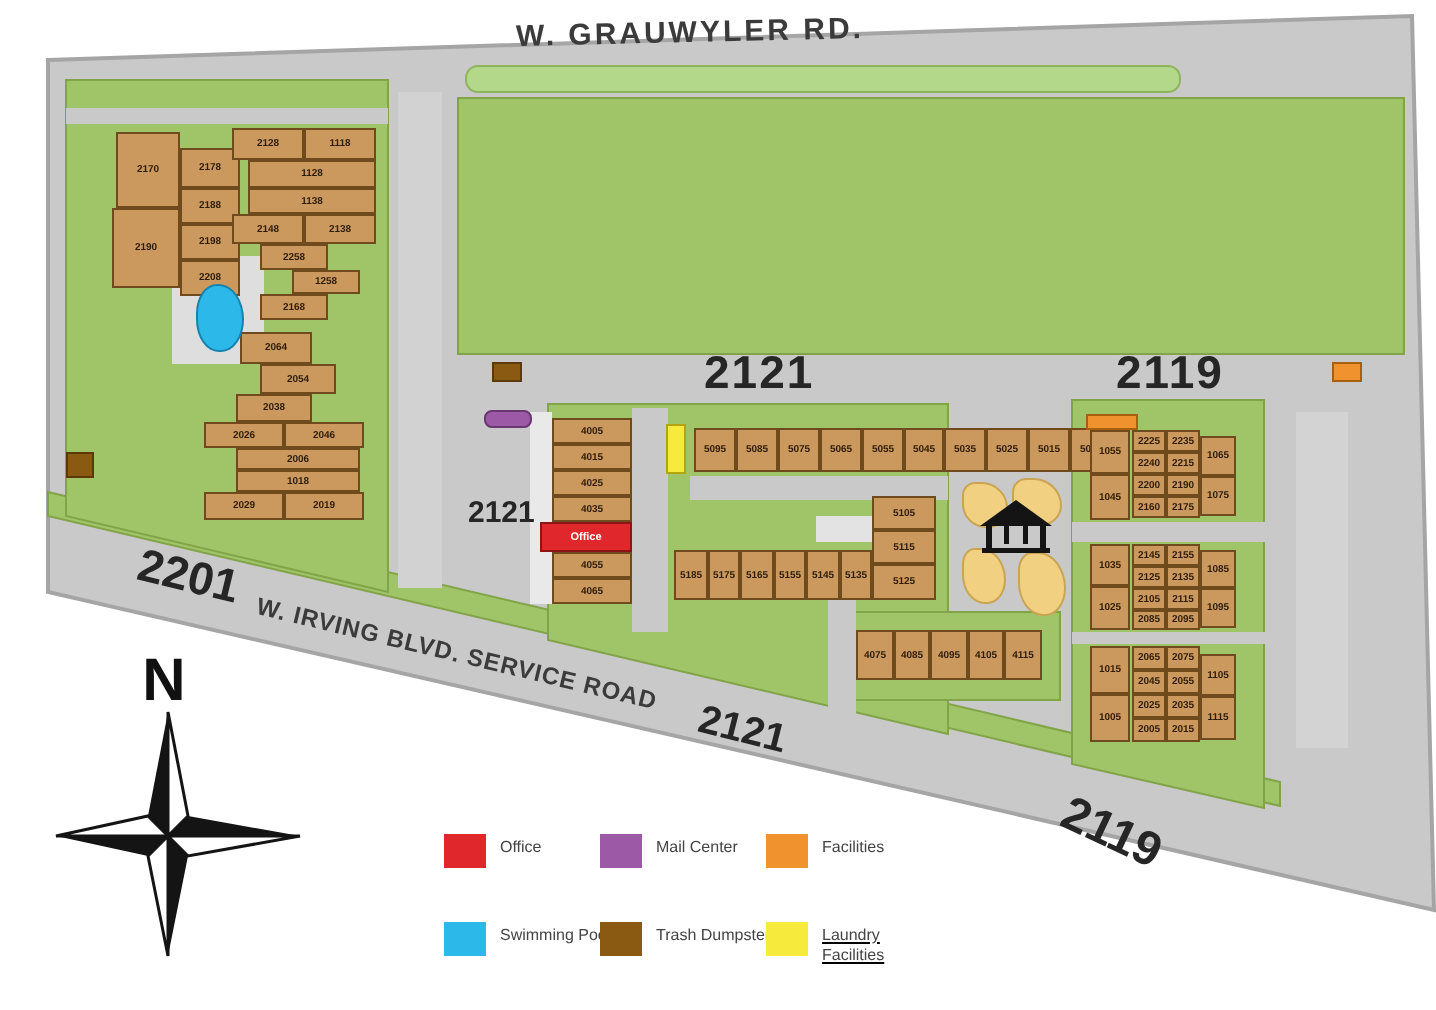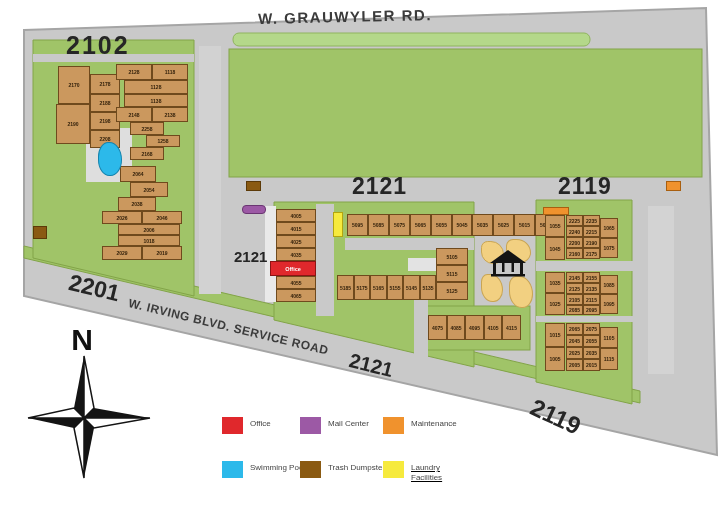--- a/index.html
+++ b/index.html
@@ -195,41 +195,40 @@
     <polygon points="124,100 58,100 68,110" fill="#fff" stroke="#141414" stroke-width="1.5"></polygon>
 
     <polygon points="58,160 58,100 68,110" fill="#141414"></polygon>
     <polygon points="58,160 58,100 48,110" fill="#fff" stroke="#141414" stroke-width="1.5"></polygon>
 
     <polygon points="2,100 58,100 48,110" fill="#141414"></polygon>
     <polygon points="2,100 58,100 48,90" fill="#fff" stroke="#141414" stroke-width="1.5"></polygon>
   </svg>
 
   <div class="maplabel lbl-grauwyler">W. GRAUWYLER RD.</div>
-  <div class="maplabel lbl-2102">2102</div>
   <div class="maplabel lbl-2121-road">2121</div>
   <div class="maplabel lbl-2119-road">2119</div>
   <div class="maplabel lbl-2121-parking">2121</div>
   <div class="maplabel lbl-2201">2201</div>
   <div class="maplabel lbl-service">W. IRVING BLVD. SERVICE ROAD</div>
   <div class="maplabel lbl-2121-diag">2121</div>
   <div class="maplabel lbl-2119-diag">2119</div>
 
   <div class="legend">
     <div class="legend-item" style="left:222px;top:417px;">
       <span class="swatch" style="background-color: rgb(224, 40, 44);"></span>
       <span class="legend-label">Office</span>
     </div>
     <div class="legend-item" style="left:300px;top:417px;justify-content:flex-end;">
       <span class="swatch" style="background-color: rgb(156, 89, 165);"></span>
       <span class="legend-label">Mail Center</span>
     </div>
     <div class="legend-item" style="left:383px;top:417px;">
       <span class="swatch" style="background-color: rgb(240, 146, 45);"></span>
-      <span class="legend-label">Maintenance</span>
+      <span class="legend-label">Facilities</span>
     </div>
     <div class="legend-item" style="left:222px;top:461px;">
       <span class="swatch" style="background-color: rgb(44, 185, 234);"></span>
       <span class="legend-label">Swimming Pool</span>
     </div>
     <div class="legend-item" style="left:300px;top:461px;">
       <span class="swatch" style="background-color: rgb(138, 90, 18);"></span>
       <span class="legend-label">Trash Dumpster</span>
     </div>
     <div class="legend-item" style="left:383px;top:461px;text-decoration:underline;">

